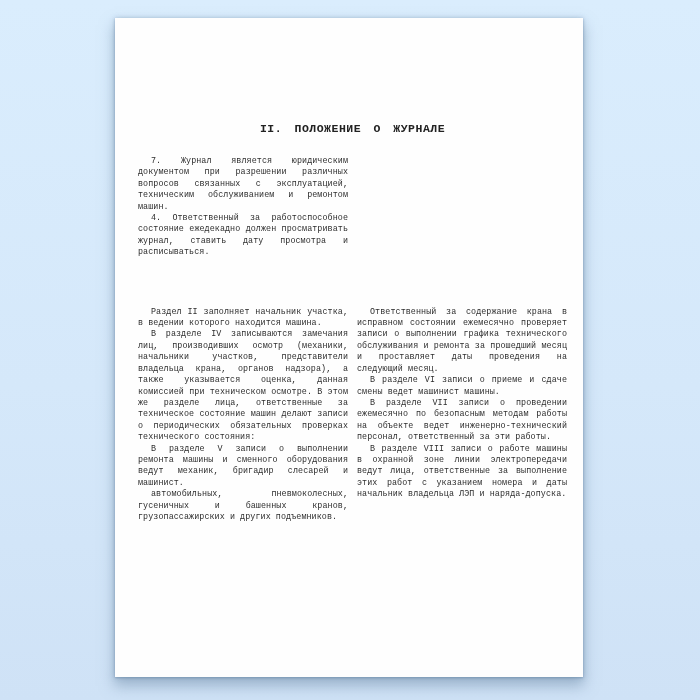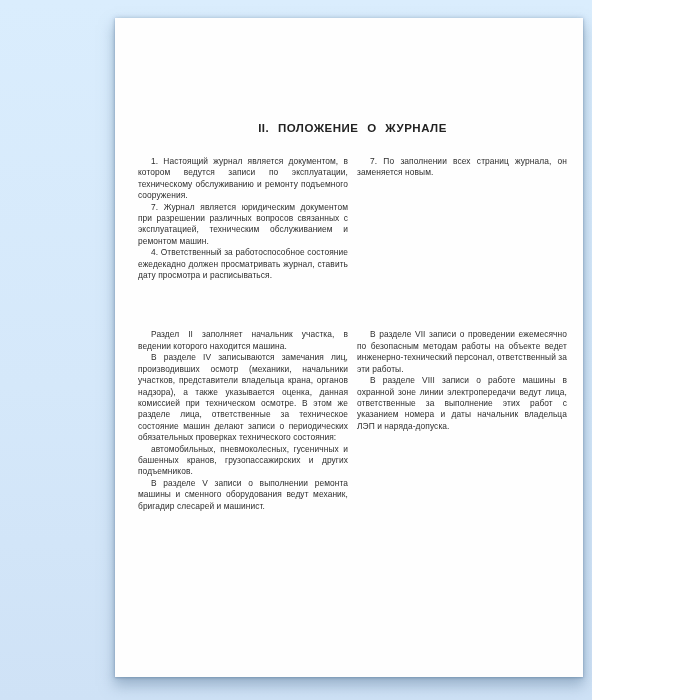--- a/index.html
+++ b/index.html
@@ -7,24 +7,25 @@
     padding: 0;
   }
   body {
     width: 700px;
     height: 700px;
     overflow: hidden;
     font-family: "Liberation Sans", sans-serif;
   }
   .stage {
     position: relative;
-    width: 592px;
+    width: 700px;
     height: 700px;
     background: linear-gradient(180deg, #daedfd 0%, #d5e8fa 55%, #cfe2f6 100%);
     overflow: hidden;
+    font-family: Liberation Mono, monospace;
   }
   .paper {
     position: absolute;
     left: 115px;
     top: 18px;
     width: 468px;
     height: 659px;
     background: #fefefe;
     box-sizing: border-box;
     padding: 104px 16px 0 23px;
@@ -77,39 +78,39 @@
 </head>
 <body>
 
 <div class="stage">
   <div class="paper">
 
     <section>
       <h2 class="doc-title t1">II.  ПОЛОЖЕНИЕ  О  ЖУРНАЛЕ</h2>
       <div class="cols">
         <div class="col">
-          <p>1. Настоящий журнал является документом, в котором ведутся записи по эксплуатации, техническому обслуживанию и ремонту подъемного сооружения.</p>
           <p>7. Журнал является юридическим документом при разрешении различных вопросов связанных с эксплуатацией, техническим обслуживанием и ремонтом машин.</p>
           <p>4. Ответственный за работоспособное состояние ежедекадно должен просматривать журнал, ставить дату просмотра и расписываться.</p>
         </div>
         <div class="col">
-          <p>7. По заполнении всех страниц журнала, он заменяется новым.</p>
         </div>
       </div>
     </section>
 
     <section class="section-filling">
       <div class="cols">
         <div class="col">
           <p>Раздел II заполняет начальник участка, в ведении которого находится машина.</p>
           <p>В разделе IV записываются замечания лиц, производивших осмотр (механики, начальники участков, представители владельца крана, органов надзора), а также указывается оценка, данная комиссией при техническом осмотре. В этом же разделе лица, ответственные за техническое состояние машин делают записи о периодических обязательных проверках технического состояния:</p>
+          <p>В разделе V записи о выполнении ремонта машины и сменного оборудования ведут механик, бригадир слесарей и машинист.</p>
           <p>автомобильных, пневмоколесных, гусеничных и башенных кранов, грузопассажирских и других подъемников.</p>
-          <p>В разделе V записи о выполнении ремонта машины и сменного оборудования ведут механик, бригадир слесарей и машинист.</p>
         </div>
         <div class="col">
+          <p>Ответственный за содержание крана в исправном состоянии ежемесячно проверяет записи о выполнении графика технического обслуживания и ремонта за прошедший месяц и проставляет даты проведения на следующий месяц.</p>
+          <p>В разделе VI записи о приеме и сдаче смены ведет машинист машины.</p>
           <p>В разделе VII записи о проведении ежемесячно по безопасным методам работы на объекте ведет инженерно-технический персонал, ответственный за эти работы.</p>
           <p>В разделе VIII записи о работе машины в охранной зоне линии электропередачи ведут лица, ответственные за выполнение этих работ с указанием номера и даты начальник владельца ЛЭП и наряда-допуска.</p>
         </div>
       </div>
     </section>
 
   </div>
 </div>
 
 </body></html>

